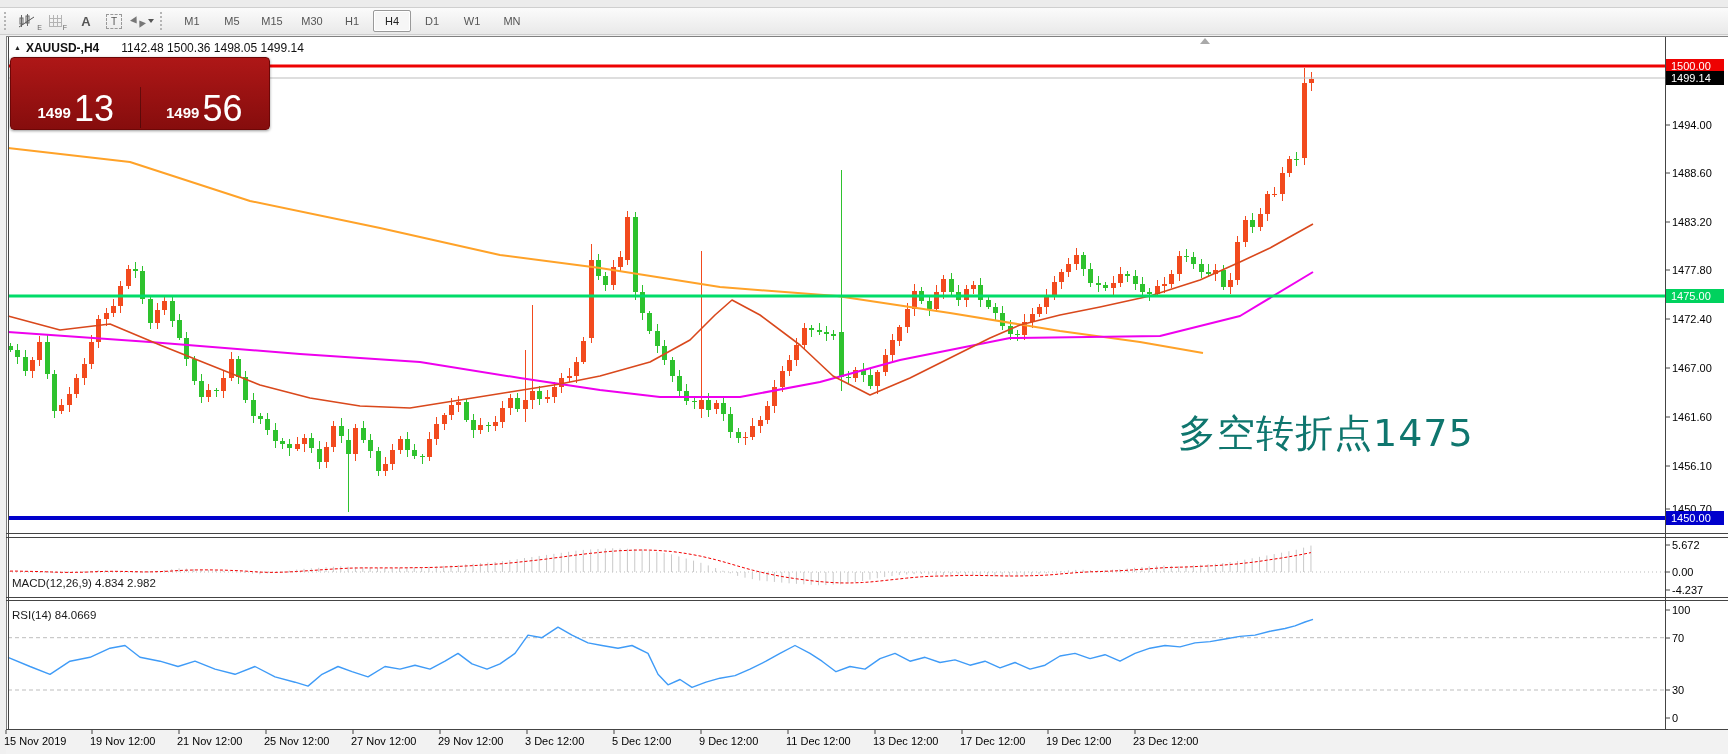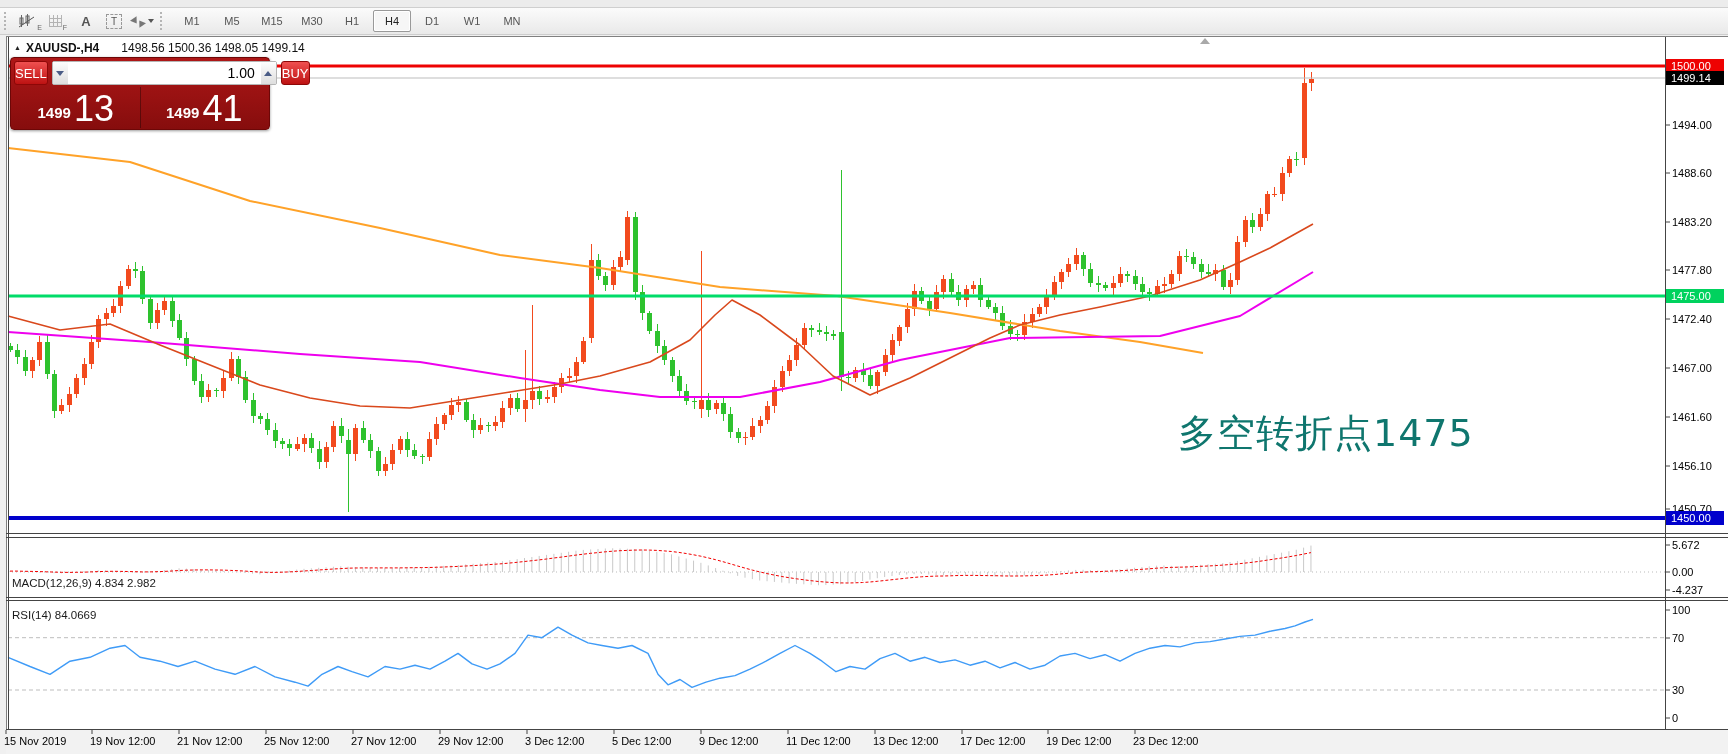--- a/index.html
+++ b/index.html
@@ -739,45 +739,32 @@
       <line x1="962" x2="962" y1="730" y2="734" stroke="#444"></line>
       <text x="960" y="745">17 Dec 12:00</text>
       <line x1="1048" x2="1048" y1="730" y2="734" stroke="#444"></line>
       <text x="1046" y="745">19 Dec 12:00</text>
       <line x1="1135" x2="1135" y1="730" y2="734" stroke="#444"></line>
       <text x="1133" y="745">23 Dec 12:00</text>
     </g>
   </svg>
 
 <div id="chart-title" class="abs">
-  <span class="tri-up">▲</span><span class="sym">XAUUSD-,H4</span><span>1498.56 1500.36 1498.05 1499.14</span>
+  <span class="tri-up">▲</span><span class="sym">XAUUSD-,H4</span><span>1142.48 1500.36 1498.05 1499.14</span>
 </div>
 
 <div id="trade-panel" class="abs">
-  <div id="tp-row1">
-    <div class="tp-btn">SELL</div>
-    <div id="tp-volgrp">
-      <div class="spin">
-          <div class="spin-tri-dn"></div>
-        </div>
-      <input class="vol-input" value="1.00" style="">
-      <div class="spin">
-          <div class="spin-tri-up"></div>
-        </div>
-    </div>
-    <div class="tp-btn">BUY</div>
-  </div>
   <div id="tp-row2">
     <div class="tp-quote">
       <span class="q-small">1499</span>
       <span class="q-big">13</span>
     </div>
     <div class="tp-quote right">
       <span class="q-small">1499</span>
-      <span class="q-big">41</span>
+      <span class="q-big">56</span>
     </div>
   </div>
 </div>
 
 <div class="abs ind-label" style="left:12px;top:540px;margin-top:37px;">
   <span>MACD(12,26,9)</span>&nbsp;<span>4.834 2.982</span>
 </div>
 <div class="abs ind-label" style="left:12px;top:609px;">
   <span>RSI(14)</span>&nbsp;<span>84.0669</span>
 </div>

